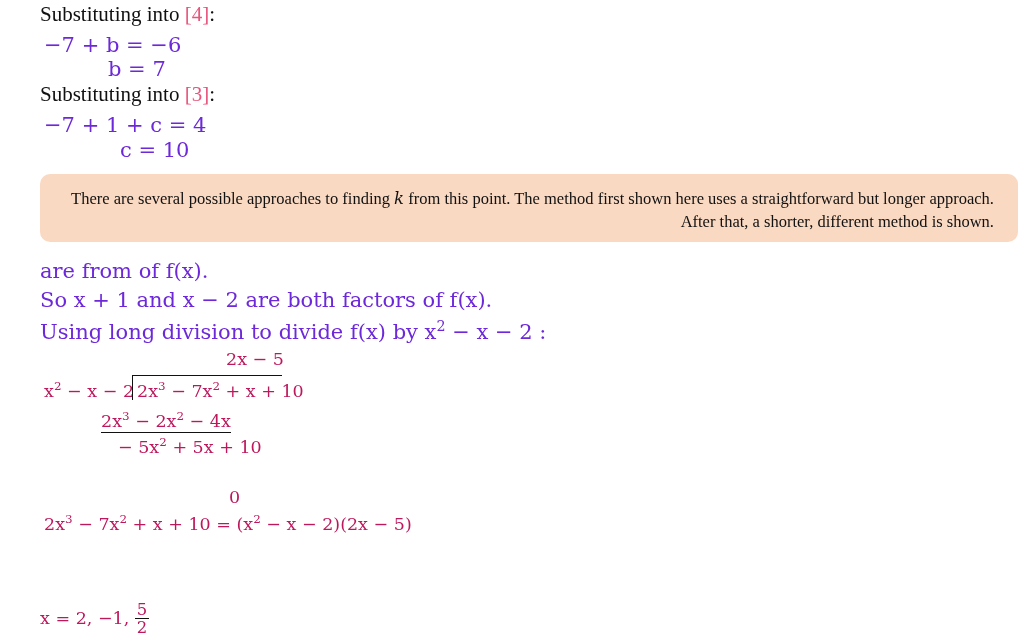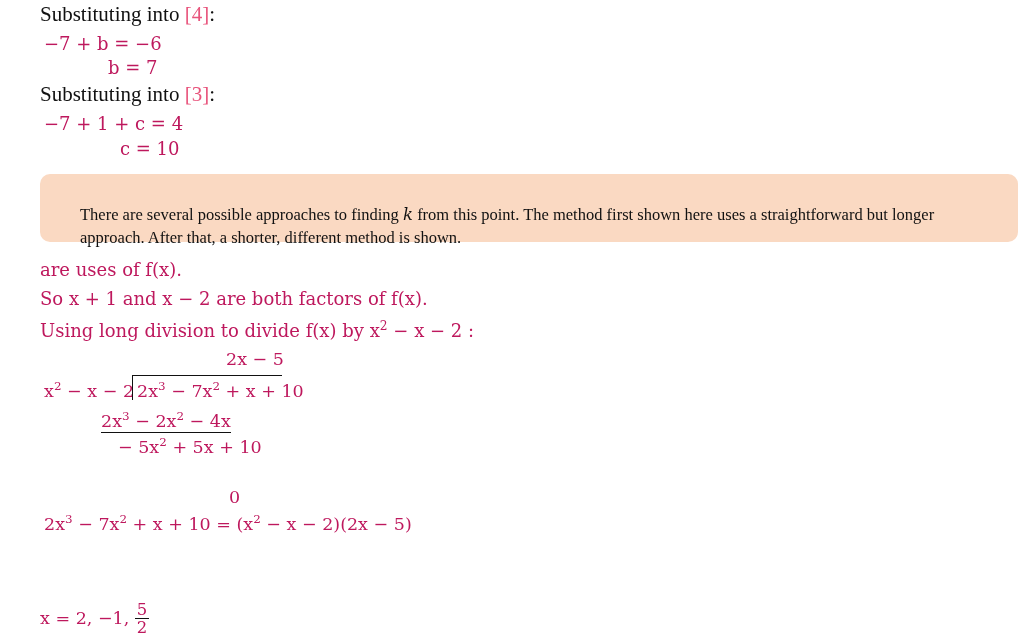--- a/index.html
+++ b/index.html
@@ -25,22 +25,22 @@
     position: absolute;
     white-space: nowrap;
   }
   .txt {
     font-family: "Liberation Serif", serif;
     font-size: 21px;
     color: #111111;
   }
   .math {
     font-family: "DejaVu Serif", serif;
-    font-size: 18px;
-    color: #be185d;
+    font-size: 21px;
+    color: #6d28d9;
   }
   .mathlg {
     font-family: "DejaVu Serif", serif;
     font-size: 17.5px;
     color: #be185d;
   }
   .ref {
     color: #e8547c;
     font-family: "Liberation Serif", serif;
   }
@@ -54,25 +54,26 @@
     left: 40px;
     top: 174px;
     width: 978px;
     height: 68px;
     background: #fad9c2;
     border-radius: 10px;
     box-sizing: border-box;
     padding: 13px 24px 0 24px;
   }
   .callout p {
-    margin: 16px;
+    margin: 0;
     font-family: "Liberation Serif", serif;
     font-size: 16.5px;
     line-height: 1.42;
     color: #111111;
+    text-align: right;
   }
   .callout .k {
     font-family: "DejaVu Serif", serif;
     font-style: italic;
   }
   
   .divbar {
     position: absolute;
     border-top: 1.3px solid #111111;
   }
@@ -119,21 +120,21 @@
     <span>Substituting into </span><span class="ref">[3]</span><span>:</span>
   </div>
 
   <div class="line math" style="left:44px; top:113px;">−7 + 1 + c = 4</div>
   <div class="line math" style="left:120px; top:138px;">c = 10</div>
 
   <div class="callout">
     <p><span>There are several possible approaches to finding </span><span class="k">k</span><span> from this point. The method first shown here uses a straightforward but longer approach. After that, a shorter, different method is shown.</span></p>
   </div>
 
-  <div class="line math" style="left:40px; top:259px;"> are uses of f(x).</div>
+  <div class="line math" style="left:40px; top:259px;"> are from of f(x).</div>
 
   <div class="line math" style="left:40px; top:288px;">So x + 1 and x − 2 are both factors of f(x).</div>
 
   <div class="line math" style="left:40px; top:320px;">Using long division to divide f(x) by x<sup>2</sup> − x − 2 :</div>
 
   <div class="line mathlg" style="left:226px; top:349px;">2x − 5</div>
 
   <div class="line mathlg" style="left:44px; top:381px;">x<sup>2</sup> − x − 2</div>
 
   <div class="divvert" style="left:132px; top:375px; height:25px;"></div>

